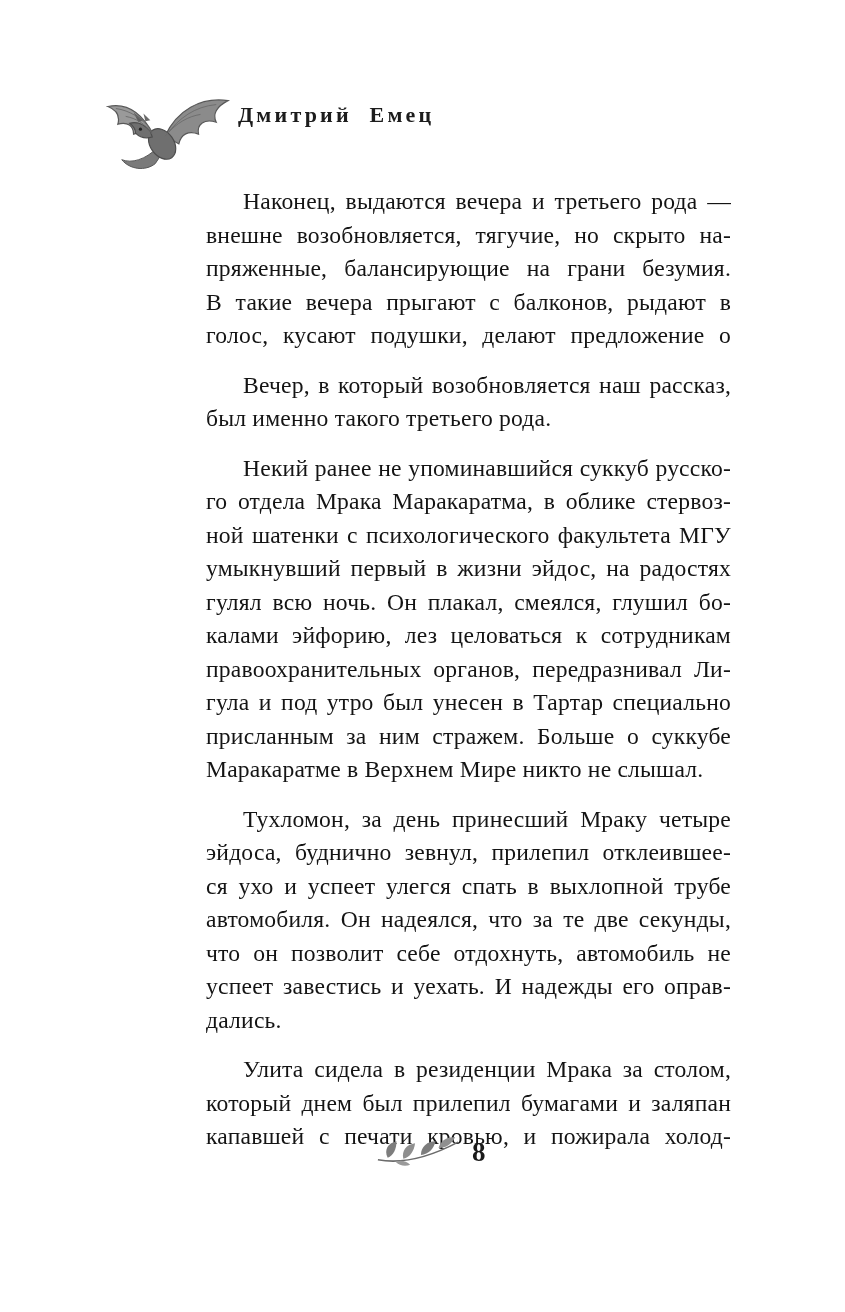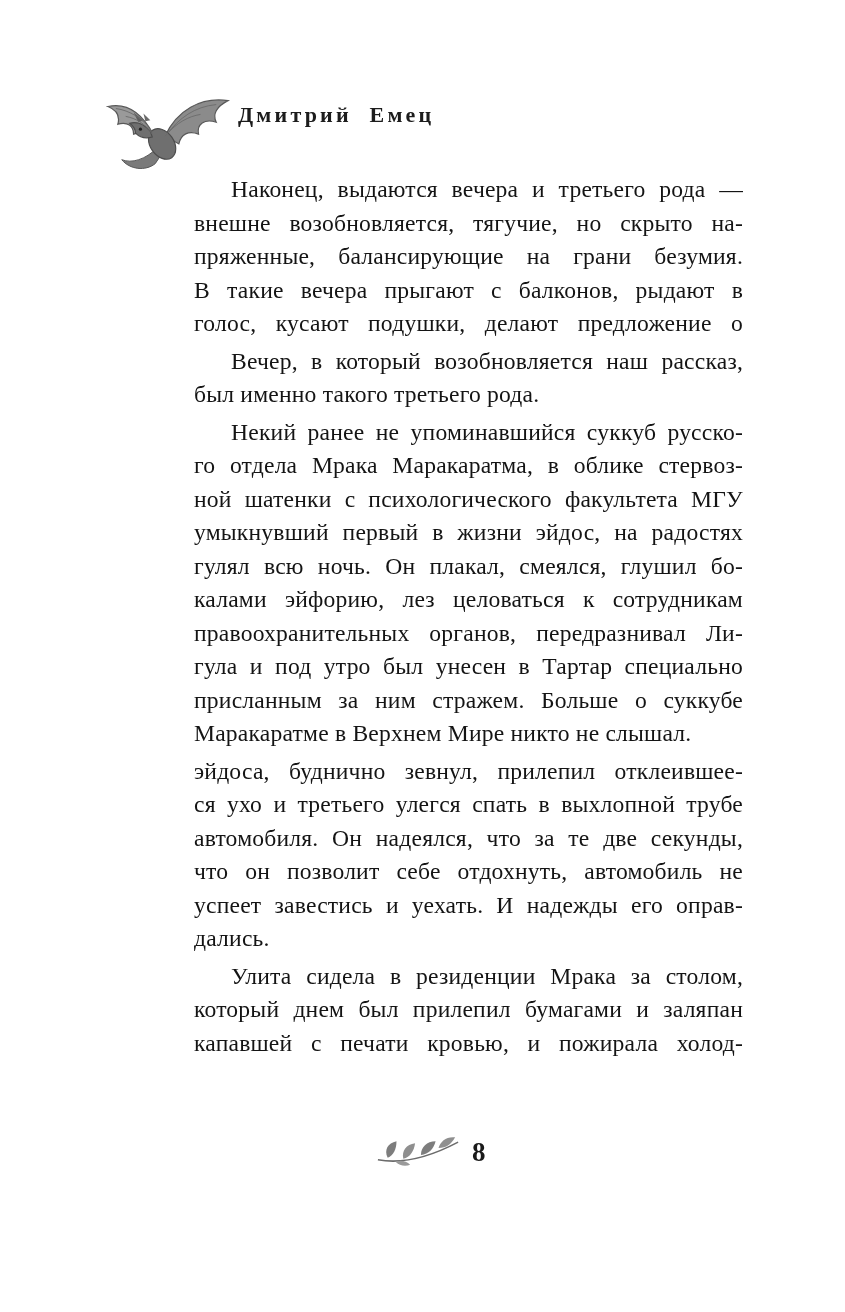--- a/index.html
+++ b/index.html
@@ -29,21 +29,21 @@
     white-space: nowrap;
   }
   .body-text {
     position: absolute; left: 190px; top: 169px;
     width: 557px;
     font-size: 23.6px;
     line-height: 33.5px;
     letter-spacing: 0.2px;
     color: #141414;
   }
-  .paragraph { margin: 4px; }
+  .paragraph { margin: 16px; }
   .line { text-align: justify; text-align-last: justify; height: 33.5px; overflow: hidden; }
   .line.first { text-indent: 37px; }
   .line.lastline { text-align-last: left; }
   .footer {
     position: absolute; left: 374px; top: 1132px;
     display: flex; align-items: center; gap: 10px;
   }
   .sprig { width: 88px; height: 40px; display: inline-block; }
   .pagenum {
     font-weight: bold;
@@ -100,22 +100,23 @@
         <div class="line">ной шатенки с психологического факультета МГУ</div>
         <div class="line">умыкнувший первый в жизни эйдос, на радостях</div>
         <div class="line">гулял всю ночь. Он плакал, смеялся, глушил бо-</div>
         <div class="line">калами эйфорию, лез целоваться к сотрудникам</div>
         <div class="line">правоохранительных органов, передразнивал Ли-</div>
         <div class="line">гула и под утро был унесен в Тартар специально</div>
         <div class="line">присланным за ним стражем. Больше о суккубе</div>
         <div class="line lastline">Маракаратме в Верхнем Мире никто не слышал.</div>
       </div>
       <div class="paragraph">
+        <div class="line first">Тухломон, за день принесший Мраку четыре</div>
         <div class="line">эйдоса, буднично зевнул, прилепил отклеившее-</div>
-        <div class="line">ся ухо и третьего улегся спать в выхлопной трубе</div>
+        <div class="line">ся ухо и успеет улегся спать в выхлопной трубе</div>
         <div class="line">автомобиля. Он надеялся, что за те две секунды,</div>
         <div class="line">что он позволит себе отдохнуть, автомобиль не</div>
         <div class="line">успеет завестись и уехать. И надежды его оправ-</div>
         <div class="line lastline">дались.</div>
       </div>
       <div class="paragraph">
         <div class="line first">Улита сидела в резиденции Мрака за столом,</div>
         <div class="line">который днем был прилепил бумагами и заляпан</div>
         <div class="line">капавшей с печати кровью, и пожирала холод-</div>
       </div>

